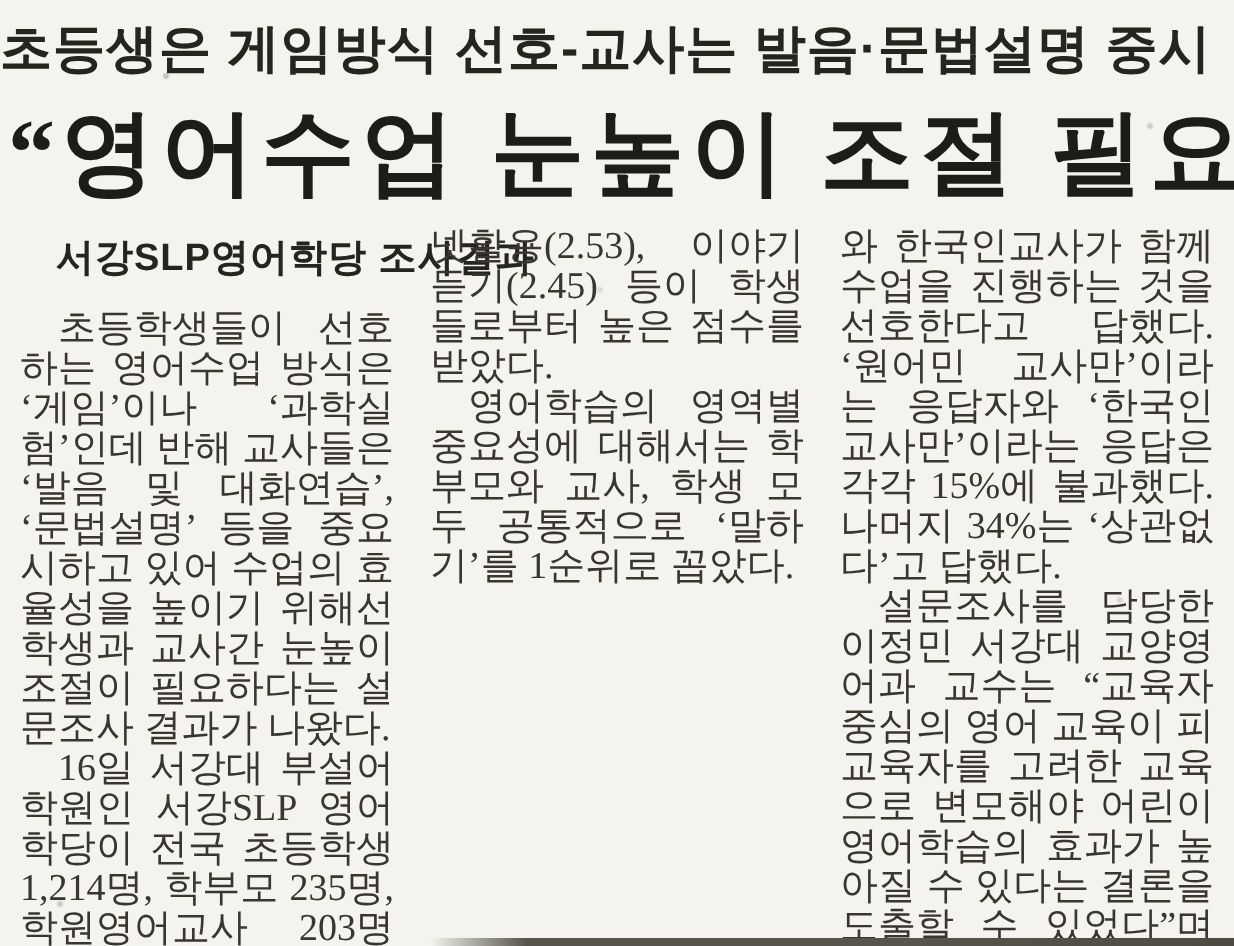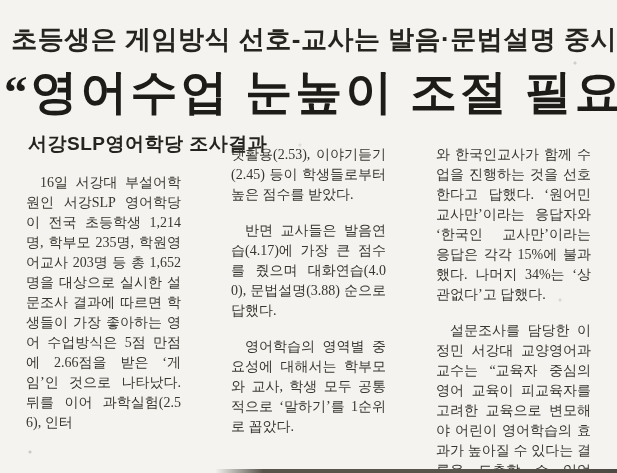--- a/index.html
+++ b/index.html
@@ -21,22 +21,22 @@
       radial-gradient(circle 2px at 300px 145px, rgba(60,58,50,.12) 0 1px, transparent 2px);
     font-family: "Liberation Serif", serif;
     color: #35332e;
     -webkit-font-smoothing: antialiased;
   }
   .page {
     position: absolute;
     inset: 0;
   }
   .kicker {
-    margin-top: 22px;
-    text-align: right;
+    margin-top: 7px;
+    text-align: left;
     font-family: "Liberation Sans", sans-serif;
     font-weight: bold;
     font-size: 26px;
     letter-spacing: 0.5px;
     color: #26241f;
     white-space: nowrap;
   }
   .headline {
     margin: 8px 4px 0 4px;
     text-align: center;
@@ -61,22 +61,22 @@
   .subhead {
     margin: 2px 0 13px 18px;
     font-family: "Liberation Sans", sans-serif;
     font-weight: bold;
     font-size: 19px;
     letter-spacing: 0.5px;
     color: #26241f;
     white-space: nowrap;
   }
   .col p {
-    margin: 16px;
-    font-size: 14px;
+    margin: 0;
+    font-size: 19px;
     line-height: 20px;
     text-align: justify;
     word-break: break-all;
     color: #38362f;
   }
   .col p.indent { text-indent: 1em; }
   .col p.cont   { text-indent: 0; }
   .bottom-rule {
     position: absolute;
     bottom: 0;
@@ -93,26 +93,26 @@
 <div class="page">
 
   <div class="kicker">초등생은 게임방식 선호-교사는 발음·문법설명 중시</div>
 
   <div class="headline">“영어수업 눈높이 조절 필요”</div>
 
   <div class="columns">
 
     <div class="col">
       <div class="subhead">서강SLP영어학당 조사결과</div>
+      <p class="indent">초등학생들이 선호하는 영어수업 방식은 ‘게임’이나 ‘과학실험’인데 반해 교사들은 ‘발음 및 대화연습’, ‘문법설명’ 등을 중요시하고 있어 수업의 효율성을 높이기 위해선 학생과 교사간 눈높이 조절이 필요하다는 설문조사 결과가 나왔다.</p>
       <p class="indent">16일 서강대 부설어학원인 서강SLP 영어학당이 전국 초등학생 1,214명, 학부모 235명, 학원영어교사 203명 등 총 1,652명을 대상으로 실시한 설문조사 결과에 따르면 학생들이 가장 좋아하는 영어 수업방식은 5점 만점에 2.66점을 받은 ‘게임’인 것으로 나타났다. 뒤를 이어 과학실험(2.56), 인터</p>
     </div>
 
     <div class="col">
       <p class="cont">넷활용(2.53), 이야기듣기(2.45) 등이 학생들로부터 높은 점수를 받았다.</p>
-      <p class="indent">반면 교사들은 발음연습(4.17)에 가장 큰 점수를 줬으며 대화연습(4.00), 문법설명(3.88) 순으로 답했다.</p>
       <p class="indent">영어학습의 영역별 중요성에 대해서는 학부모와 교사, 학생 모두 공통적으로 ‘말하기’를 1순위로 꼽았다.</p>
 
     </div>
 
     <div class="col">
       <p class="cont">와 한국인교사가 함께 수업을 진행하는 것을 선호한다고 답했다. ‘원어민 교사만’이라는 응답자와 ‘한국인 교사만’이라는 응답은 각각 15%에 불과했다. 나머지 34%는 ‘상관없다’고 답했다.</p>
       <p class="indent">설문조사를 담당한 이정민 서강대 교양영어과 교수는 “교육자 중심의 영어 교육이 피교육자를 고려한 교육으로 변모해야 어린이 영어학습의 효과가 높아질 수 있다는 결론을 도출할 수 있었다”며 “특히 원어민 교사들이 일선 영어학원에서 많이 활동하고 있는데 한국 어린이들의 정서를 고려해 수업을 진행해야 학습의욕을 높일 수 있을 것”이라고 말했다.</p>
 
     </div>
 

